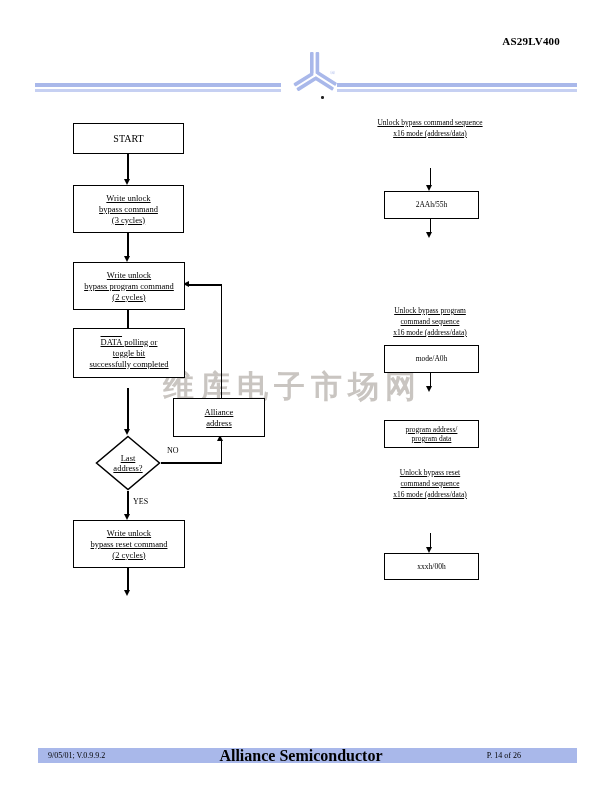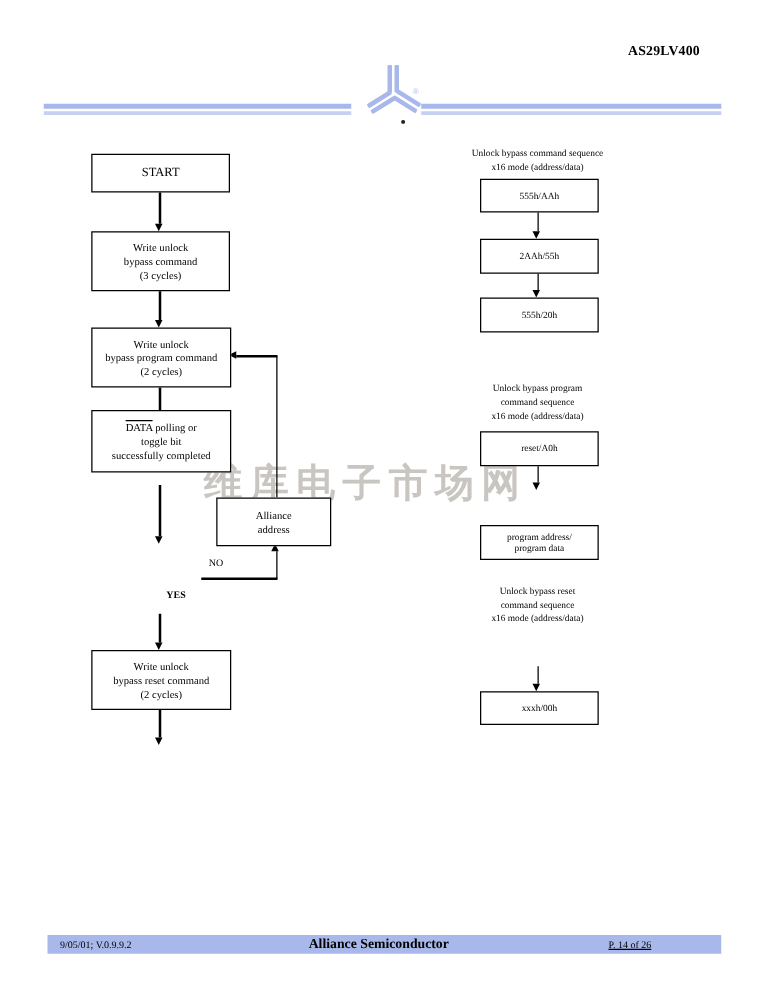--- a/index.html
+++ b/index.html
@@ -1,19 +1,19 @@
 <!DOCTYPE html>
 <html style="--accent: #a9b8ea; --accent_light: #c6d0f2; --title_blue: #2436c4; --watermark_gray: #c9c5c1;"><head>
 <meta charset="utf-8">
 <style>
   html,body{margin:0;padding:0;background:#888;}
   .page{position:relative;width:612px;height:792px;background:#fff;margin:0 auto;
         font-family:"Liberation Serif","DejaVu Serif",serif;color:#000;overflow:hidden;}
   .abs{position:absolute;}
-  .pre{white-space:pre-line;}
+  .pre{white-space:pre-line;text-decoration:underline;}
 
   
   .product{position:absolute;top:35px;right:52px;font-size:11px;font-weight:bold;letter-spacing:.2px;}
   .rule{position:absolute;height:3.5px;background:var(--accent,#a9b8ea);}
   .rule.lite{height:2.5px;background:var(--accent_light,#c6d0f2);}
   .title{position:absolute;left:55px;top:103px;font-size:11.5px;color:var(--title_blue,#2436c4);}
   .logo-dot{position:absolute;left:321px;top:96px;width:2.5px;height:2.5px;background:#222;border-radius:50%;}
 
   
   .watermark{position:absolute;left:163px;top:366px;font-size:31px;letter-spacing:6px;
@@ -44,22 +44,22 @@
                    display:flex;align-items:center;justify-content:center;text-align:center;
                    font-size:8.5px;line-height:10px;}
 
   .seq-heading{position:absolute;width:180px;text-align:center;font-size:7.5px;line-height:11px;z-index:2;}
 
   
   .footer-bar{position:absolute;left:38px;top:748px;width:539px;height:15px;
               background:var(--accent,#a9b8ea);z-index:2;}
   .footer-bar .f-left{position:absolute;left:10px;top:0;line-height:15px;font-size:8px;}
   .footer-bar .f-center{position:absolute;left:50%;transform:translateX(-54%);top:0;line-height:15px;
-                        font-size:11px;font-weight:bold;}
-  .footer-bar .f-right{position:absolute;right:56px;top:0;line-height:15px;font-size:8px;text-decoration:underline;}
+                        font-size:16px;font-weight:bold;}
+  .footer-bar .f-right{position:absolute;right:56px;top:0;line-height:15px;font-size:8px;}
 </style>
 </head>
 <body>
 
 <div class="page">
 
   <div class="product">AS29LV400</div>
 
   <div class="rule" style="left:35px;top:83px;width:246px;"></div>
   <div class="rule lite" style="left:35px;top:89px;width:246px;"></div>
@@ -109,59 +109,64 @@
 
   <div class="fbox" style="left:73px;top:328px;width:110px;height:48px;">
     <div class="pre" style="text-align:center;"><span class="ovl">DATA</span><span> polling or
 toggle bit
 successfully completed</span></div>
   </div>
 
   <div class="vline" style="left:127px;top:388px;height:41px;"></div>
   <div class="ah-down" style="left:124px;top:429px;"></div>
 
+  <div class="diamond">
+    <svg width="66" height="56" viewBox="0 0 66 56">
+      <polygon points="33,1.5 64.5,28 33,54.5 1.5,28" fill="#fff" stroke="#000" stroke-width="1.5"></polygon>
+    </svg>
+    <div class="dlabel pre">Last
+address?</div>
+  </div>
 
   <div class="branch-label" style="left:167px;top:446px;">NO</div>
   <div class="hline" style="left:161px;top:462px;width:61px;"></div>
   <div class="vline" style="left:220.5px;top:441px;height:22px;"></div>
   <div class="ah-up" style="left:217px;top:435px;"></div>
 
   <div class="fbox pre" style="left:173px;top:398px;width:90px;height:37px;">Alliance
 address</div>
 
   <div class="vline" style="left:220.5px;top:285px;height:113px;"></div>
   <div class="hline" style="left:189px;top:284px;width:33px;"></div>
   <div class="ah-left" style="left:183px;top:281px;"></div>
 
-  <div class="branch-label" style="left:133px;top:471px;font-weight:bold;">YES</div>
+  <div class="branch-label" style="left:133px;top:497px;">YES</div>
   <div class="vline" style="left:127px;top:491px;height:23px;"></div>
   <div class="ah-down" style="left:124px;top:514px;"></div>
 
   <div class="fbox pre" style="left:73px;top:520px;width:110px;height:46px;">Write unlock
 bypass reset command
 (2 cycles)</div>
 
   <div class="vline" style="left:127px;top:566px;height:24px;"></div>
   <div class="ah-down" style="left:124px;top:590px;"></div>
 
 
   <div class="seq-heading pre" style="left:340px;top:117px;">Unlock bypass command sequence
 x16 mode  (address/data)</div>
-  <div class="fbox seqbox" style="left:384px;top:143px;width:93px;height:25px;">555h/AAh</div>
   <div class="vline" style="left:429.5px;top:168px;height:17px;"></div>
   <div class="ah-down" style="left:426px;top:185px;"></div>
   <div class="fbox seqbox" style="left:384px;top:191px;width:93px;height:26px;">2AAh/55h</div>
   <div class="vline" style="left:429.5px;top:217px;height:15px;"></div>
   <div class="ah-down" style="left:426px;top:232px;"></div>
-  <div class="fbox seqbox" style="left:384px;top:238px;width:93px;height:26px;">555h/20h</div>
 
   <div class="seq-heading pre" style="left:340px;top:305px;">Unlock bypass program
 command sequence
 x16 mode  (address/data)</div>
-  <div class="fbox seqbox" style="left:384px;top:345px;width:93px;height:26px;">reset/A0h</div>
+  <div class="fbox seqbox" style="left:384px;top:345px;width:93px;height:26px;">mode/A0h</div>
   <div class="vline" style="left:429.5px;top:371px;height:15px;"></div>
   <div class="ah-down" style="left:426px;top:386px;"></div>
   <div class="fbox seqbox pre" style="left:384px;top:392px;width:93px;height:26px;margin-top:28px;">program address/
 program data</div>
 
   <div class="seq-heading pre" style="left:340px;top:467px;">Unlock bypass reset
 command sequence
 x16 mode  (address/data)</div>
   <div class="vline" style="left:429.5px;top:533px;height:14px;"></div>
   <div class="ah-down" style="left:426px;top:547px;"></div>

